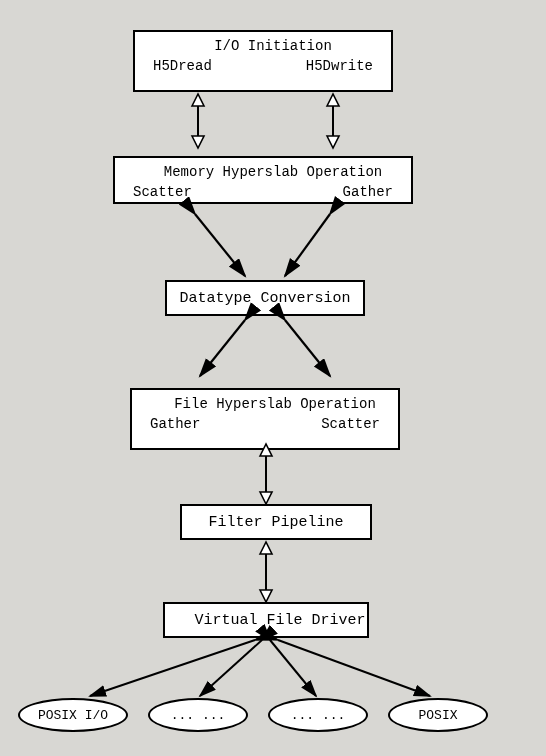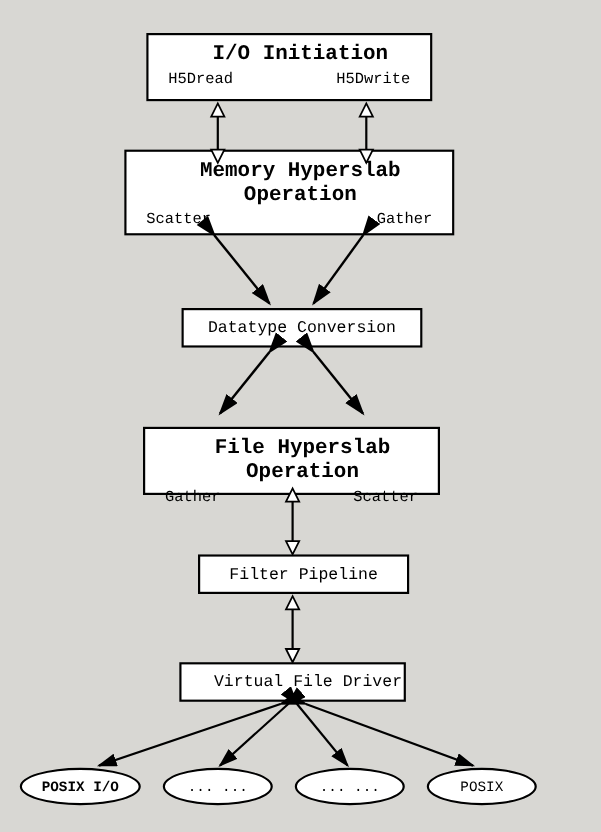--- a/index.html
+++ b/index.html
@@ -12,23 +12,23 @@
     position: relative;
   }
   .box {
     position: absolute;
     background: #fff;
     border: 2px solid #000;
     text-align: center;
     box-sizing: border-box;
   }
   .title {
-    font-size: 19px;
+    font-size: 14px;
     margin-top: 6px;
-    font-weight: bold;
+    font-weight: normal;
     margin-left: 20px;
   }
   .subrow {
     display: flex;
     justify-content: space-between;
     padding: 4px 18px 8px 18px;
     font-size: 14px;
     gap: 28px;
   }
   .singletitle {
@@ -60,49 +60,49 @@
 <body>
 
 <div class="box" style="left:133px; top:30px; width:260px; height:62px;">
   <div class="title">I/O Initiation</div>
   <div class="subrow">
     <span>H5Dread</span>
     <span>H5Dwrite</span>
   </div>
 </div>
 
-<div class="box" style="left:113px; top:136px; width:300px; height:78px;">
+<div class="box" style="left:113px; top:156px; width:300px; height:48px;">
   <div class="title">Memory Hyperslab Operation</div>
   <div class="subrow">
     <span>Scatter</span>
     <span>Gather</span>
   </div>
 </div>
 
-<div class="box" style="left:165px; top:280px; width:219px; height:36px;">
+<div class="box" style="left:165px; top:280px; width:200px; height:36px;">
   <div class="singletitle">Datatype Conversion</div>
 </div>
 
 <div class="box" style="left:130px; top:388px; width:270px; height:62px;">
   <div class="title">File Hyperslab Operation</div>
   <div class="subrow">
     <span>Gather</span>
     <span>Scatter</span>
   </div>
 </div>
 
 <div class="box" style="left:180px; top:504px; width:192px; height:36px;">
   <div class="singletitle">Filter Pipeline</div>
 </div>
 
 <div class="box" style="left:163px; top:602px; width:206px; height:36px;padding-left:28px;">
   <div class="singletitle">Virtual File Driver</div>
 </div>
 
-<div class="ellipse" style="left:18px; top:698px; width:110px; height:34px;font-weight:bold;">
+<div class="ellipse" style="left:18px; top:698px; width:110px; height:34px;">
   <span>POSIX I/O</span>
 </div>
 <div class="ellipse" style="left:148px; top:698px; width:100px; height:34px;">
   <span>... ...</span>
 </div>
 <div class="ellipse" style="left:268px; top:698px; width:100px; height:34px;">
   <span>... ...</span>
 </div>
 <div class="ellipse" style="left:388px; top:698px; width:100px; height:34px;">
   <span>POSIX</span>

